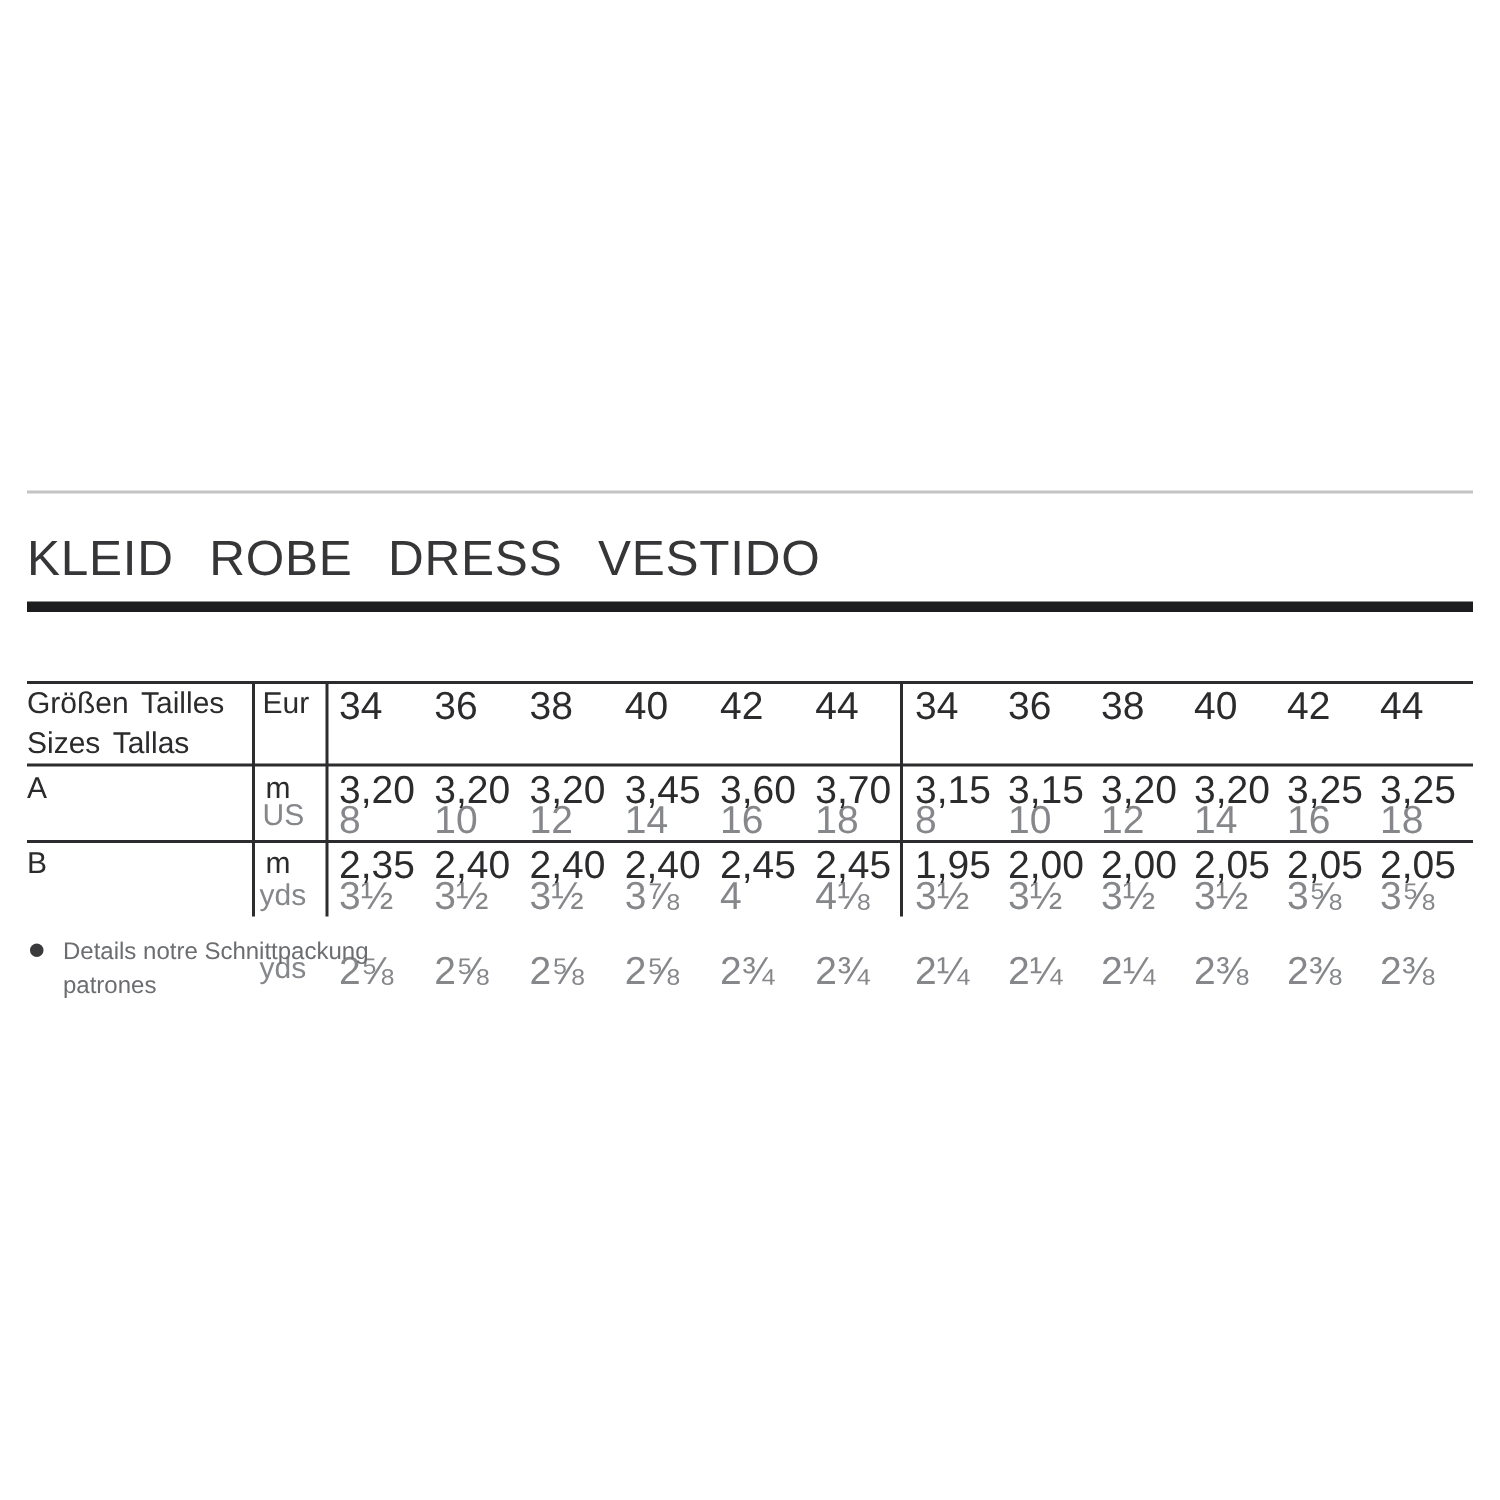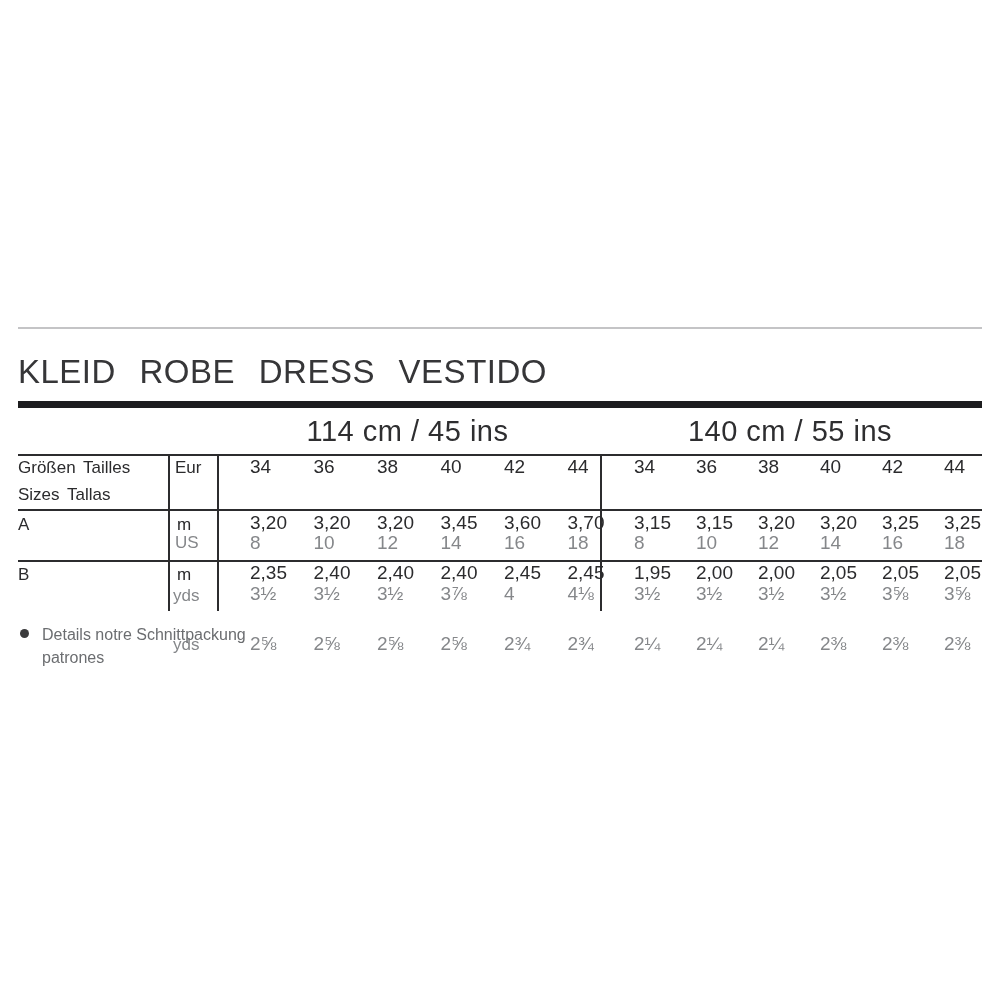--- a/index.html
+++ b/index.html
@@ -30,49 +30,46 @@
     font-size:29px;line-height:1;color:#2e2e30;
     text-align:center;letter-spacing:0.5px;
   }
   .gh1{left:217px;width:381px;}
   .gh2{left:598px;width:384px;}
 
   
   .numline{
     position:absolute;left:217px;
     display:flex;align-items:flex-start;
-    font-size:19px;line-height:1;color:#2b2b2d;
+    font-size:26px;line-height:1;color:#2b2b2d;
     white-space:nowrap;
-    padding-left:24px;
   }
   .numline .cell{flex:none;width:63.5px;padding-left:9px;box-sizing:border-box;}
   .numline .cell.g2{width:62px;padding-left:12px;}
   .muted{color:#85878a !important;margin-top:48px;}
 
   
   .lab{
-    position:absolute;font-size:17px;line-height:1;color:#2b2b2d;
+    position:absolute;font-size:20px;line-height:1;color:#2b2b2d;
     white-space:nowrap;word-spacing:3px;
   }
 
   
   .fnote{position:absolute;font-size:16px;line-height:1.2;color:#6b6d70;white-space:nowrap;}
   .fnote-bullet{position:absolute;left:20px;top:629px;width:9px;height:9px;border-radius:50%;background:#3a3a3c;}
 </style>
 </head>
 <body>
 
 <div class="page">
 
   <div class="rule rule-light"></div>
   <div class="title">KLEID ROBE DRESS VESTIDO</div>
   <div class="rule rule-thick"></div>
 
-  <div class="group-header gh1">114 cm / 45 ins</div>
-  <div class="group-header gh2">140 cm / 55 ins</div>
 
   <div class="rule rule-thin" style="top:454px"></div>
   <div class="rule rule-thin" style="top:509px"></div>
   <div class="rule rule-thin" style="top:560px"></div>
 
   <div class="vline" style="left:168px"></div>
   <div class="vline" style="left:217px"></div>
   <div class="vline" style="left:600px"></div>
 
   <div class="lab" style="left:18px;top:459px">Größen Tailles</div>

